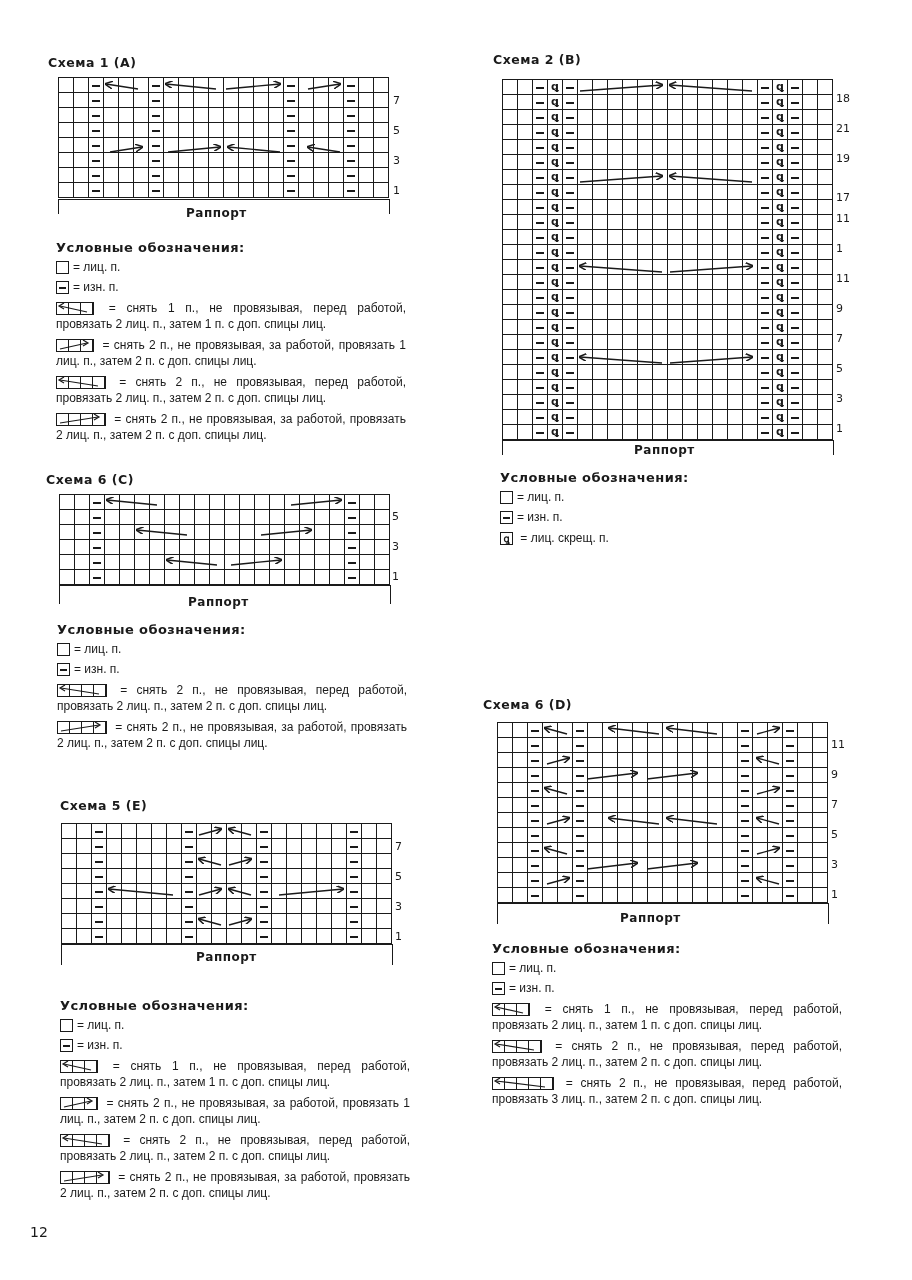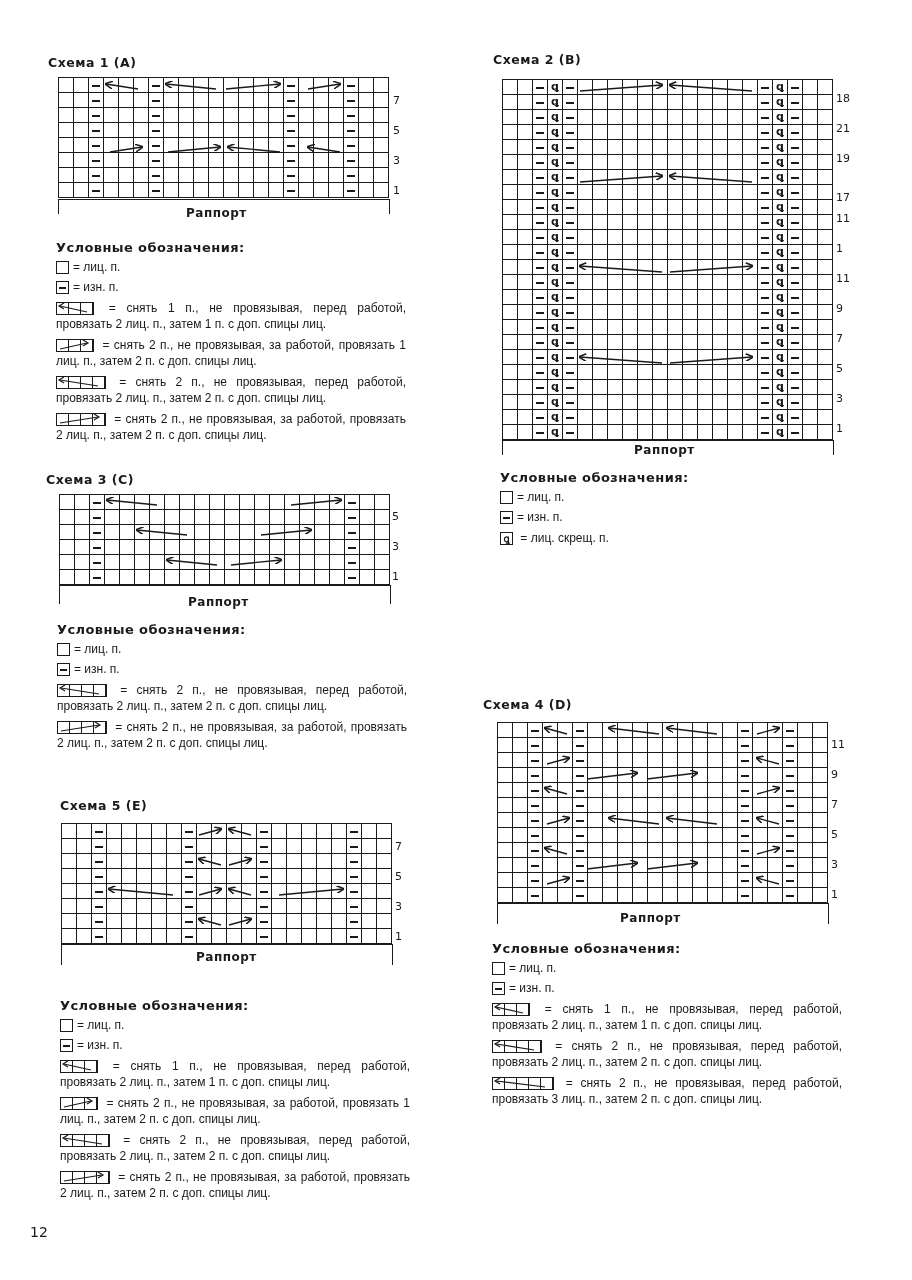--- a/index.html
+++ b/index.html
@@ -905,21 +905,21 @@
 <div class="rapport-line" style="left:502px;top:440px;width:330px;height:14px;"></div>
 <div class="rapport-label" style="left:634px;top:443px;">Раппорт</div>
 
 <div class="legend" style="left:500px;top:470px;">
   <div class="lhead">Условные обозначения:</div>
   <div class="item"><span class="sym sq"></span><span>= лиц. п.</span></div>
   <div class="item"><span class="sym sq purl"></span><span>= изн. п.</span></div>
   <div class="item"><span class="sym ktbl">ꝗ</span> <span>= лиц. скрещ. п.</span></div>
 </div>
 
-<div class="title" style="left:46px;top:472px;">Схема 3 (C)</div>
+<div class="title" style="left:46px;top:472px;">Схема 6 (C)</div>
 <div class="grid" id="grid3" style="left:59px;top:494px;">
     <div class="row">
       <div class="cell"></div>
       <div class="cell"></div>
       <div class="cell purl"></div>
       <div class="cell"></div>
       <div class="cell"></div>
       <div class="cell"></div>
       <div class="cell"></div>
       <div class="cell"></div>
@@ -1099,21 +1099,21 @@
         <span></span>
         <span></span>
         <span></span>
         <svg width="44" height="11">
           <line x1="3" y1="9" x2="41" y2="3" stroke="#1a1a1a" stroke-width="1.2"></line>
           <path d="M37,0 L42,3 L37,6" fill="none" stroke="#1a1a1a" stroke-width="1.2"></path>
         </svg>
       </span> <span>= снять 2 п., не провязывая, за работой, провязать 2 лиц. п., затем 2 п. с доп. спицы лиц.</span></div>
 </div>
 
-<div class="title" style="left:483px;top:697px;">Схема 4 (D)</div>
+<div class="title" style="left:483px;top:697px;">Схема 6 (D)</div>
 <div class="grid" id="grid4" style="left:497px;top:722px;">
     <div class="row">
       <div class="cell"></div>
       <div class="cell"></div>
       <div class="cell purl"></div>
       <div class="cell"></div>
       <div class="cell"></div>
       <div class="cell purl"></div>
       <div class="cell"></div>
       <div class="cell"></div>

